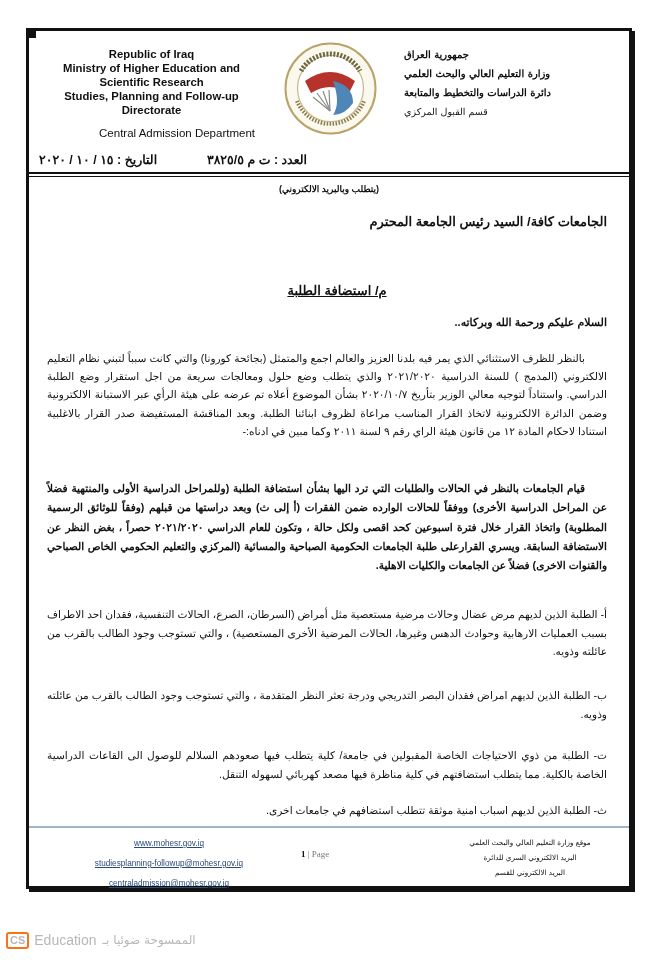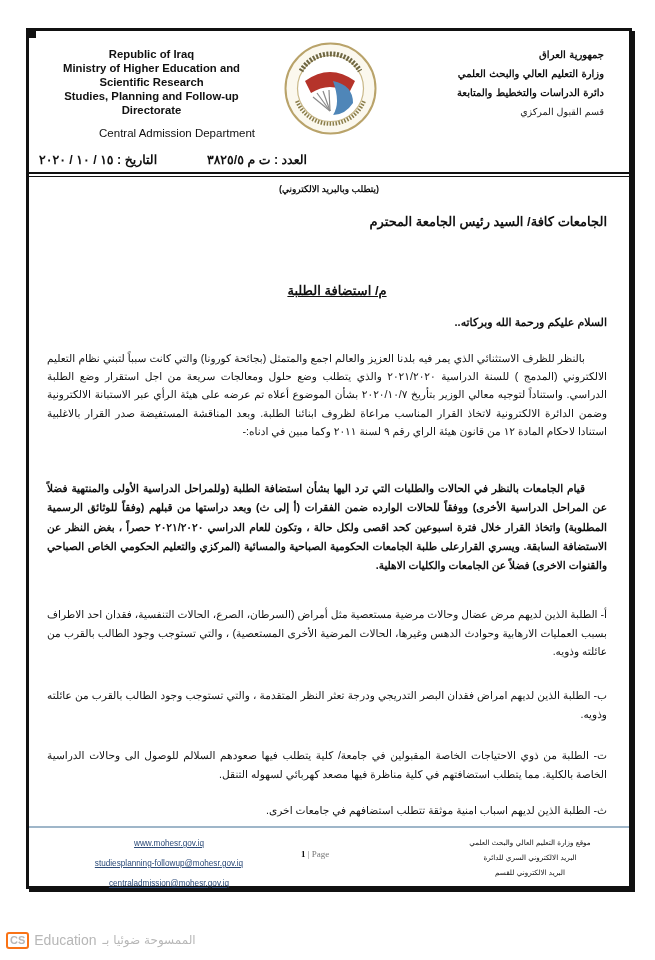--- a/index.html
+++ b/index.html
@@ -17,21 +17,21 @@
   .header { position:absolute; left:0; top:0; width:600px; height:122px; }
   .en-block {
     position:absolute; left:20px; top:16px; width:205px; text-align:center;
     font-family:"Liberation Sans", sans-serif; font-weight:bold; font-size:11.3px; line-height:14px;
   }
   .en-dept {
     position:absolute; left:6px; top:96px; width:220px; text-align:right;
     font-family:"Liberation Sans", sans-serif; font-size:11.5px;
   }
   .ar-block {
-    position:absolute; right:25px; top:14px; width:200px; text-align:right; direction:rtl;
+    position:absolute; right:25px; top:14px; width:200px; text-align:left; direction:rtl;
     font-family:"DejaVu Serif", serif; font-size:10px; line-height:19px; font-weight:bold;
   }
   .ar-block .dept { font-weight:normal; font-size:9.5px; }
   .logo { position:absolute; left:254px; top:10px; width:95px; height:95px; }
   .ref-line {
     position:absolute; left:0; top:121px; width:600px; height:18px; direction:rtl;
     font-family:"Liberation Sans", sans-serif; font-weight:bold; font-size:12.5px;
   }
   .ref-line .num { position:absolute; right:322px; top:0; }
   .ref-line .date { position:absolute; left:10px; top:0; }
@@ -134,21 +134,21 @@
   <div class="subject" style="top:252px;">م/ استضافة الطلبة</div>
 
   <div class="body-text greet" style="top:285px;">السلام عليكم ورحمة الله وبركاته..</div>
 
   <div class="body-text para" style="top:318px;">بالنظر للظرف الاستثنائي الذي يمر فيه بلدنا العزيز والعالم اجمع والمتمثل (بجائحة كورونا) والتي كانت سبباً لتبني نظام التعليم الالكتروني (المدمج ) للسنة الدراسية ٢٠٢١/٢٠٢٠ والذي يتطلب وضع حلول ومعالجات سريعة من اجل استقرار وضع الطلبة الدراسي. واستناداً لتوجيه معالي الوزير بتأريخ ٢٠٢٠/١٠/٧ بشأن الموضوع أعلاه تم عرضه على هيئة الرأي عبر الاستبانة الالكترونية وضمن الدائرة الالكترونية لاتخاذ القرار المناسب مراعاة لظروف ابنائنا الطلبة. وبعد المناقشة المستفيضة صدر القرار بالاغلبية استنادا لاحكام المادة ١٢ من قانون هيئة الراي رقم ٩ لسنة ٢٠١١ وكما مبين في ادناه:-</div>
 
   <div class="body-text para bold" style="top:448px;">قيام الجامعات بالنظر في الحالات والطلبات التي ترد اليها بشأن استضافة الطلبة (وللمراحل الدراسية الأولى والمنتهية فضلاً عن المراحل الدراسية الأخرى) ووفقاً للحالات الوارده ضمن الفقرات (أ إلى ث) وبعد دراستها من قبلهم (وفقاً للوثائق الرسمية المطلوبة) واتخاذ القرار خلال فترة اسبوعين كحد اقصى ولكل حالة ، وتكون للعام الدراسي ٢٠٢١/٢٠٢٠ حصراً ، بغض النظر عن الاستضافة السابقة. ويسري القرارعلى طلبة الجامعات الحكومية الصباحية والمسائية (المركزي والتعليم الحكومي الخاص الصباحي والقنوات الاخرى) فضلاً عن الجامعات والكليات الاهلية.</div>
 
   <div class="body-text item" style="top:574px;">أ- الطلبة الذين لديهم مرض عضال وحالات مرضية مستعصية مثل أمراض (السرطان، الصرع، الحالات التنفسية، فقدان احد الاطراف بسبب العمليات الارهابية وحوادث الدهس وغيرها، الحالات المرضية الأخرى المستعصية) ، والتي تستوجب وجود الطالب بالقرب من عائلته وذويه.</div>
   <div class="body-text item" style="top:655px;">ب- الطلبة الذين لديهم امراض فقدان البصر التدريجي ودرجة تعثر النظر المتقدمة ، والتي تستوجب وجود الطالب بالقرب من عائلته وذويه.</div>
-  <div class="body-text item" style="top:715px;">ت- الطلبة من ذوي الاحتياجات الخاصة المقبولين في جامعة/ كلية يتطلب فيها صعودهم السلالم للوصول الى وحالات الدراسية الخاصة بالكلية. مما يتطلب استضافتهم في كلية مناظرة فيها مصعد كهربائي لسهوله التنقل.</div>
+  <div class="body-text item" style="top:715px;">ت- الطلبة من ذوي الاحتياجات الخاصة المقبولين في جامعة/ كلية يتطلب فيها صعودهم السلالم للوصول الى القاعات الدراسية الخاصة بالكلية. مما يتطلب استضافتهم في كلية مناظرة فيها مصعد كهربائي لسهوله التنقل.</div>
   <div class="body-text item" style="top:770px;">ث- الطلبة الذين لديهم اسباب امنية موثقة تتطلب استضافهم في جامعات اخرى.</div>
 
   <div class="footer-rule"></div>
 
   <div class="footer-links">
     <a>www.mohesr.gov.iq</a>
     <a>studiesplanning-followup@mohesr.gov.iq</a>
     <a>centraladmission@mohesr.gov.iq</a>
   </div>
 

